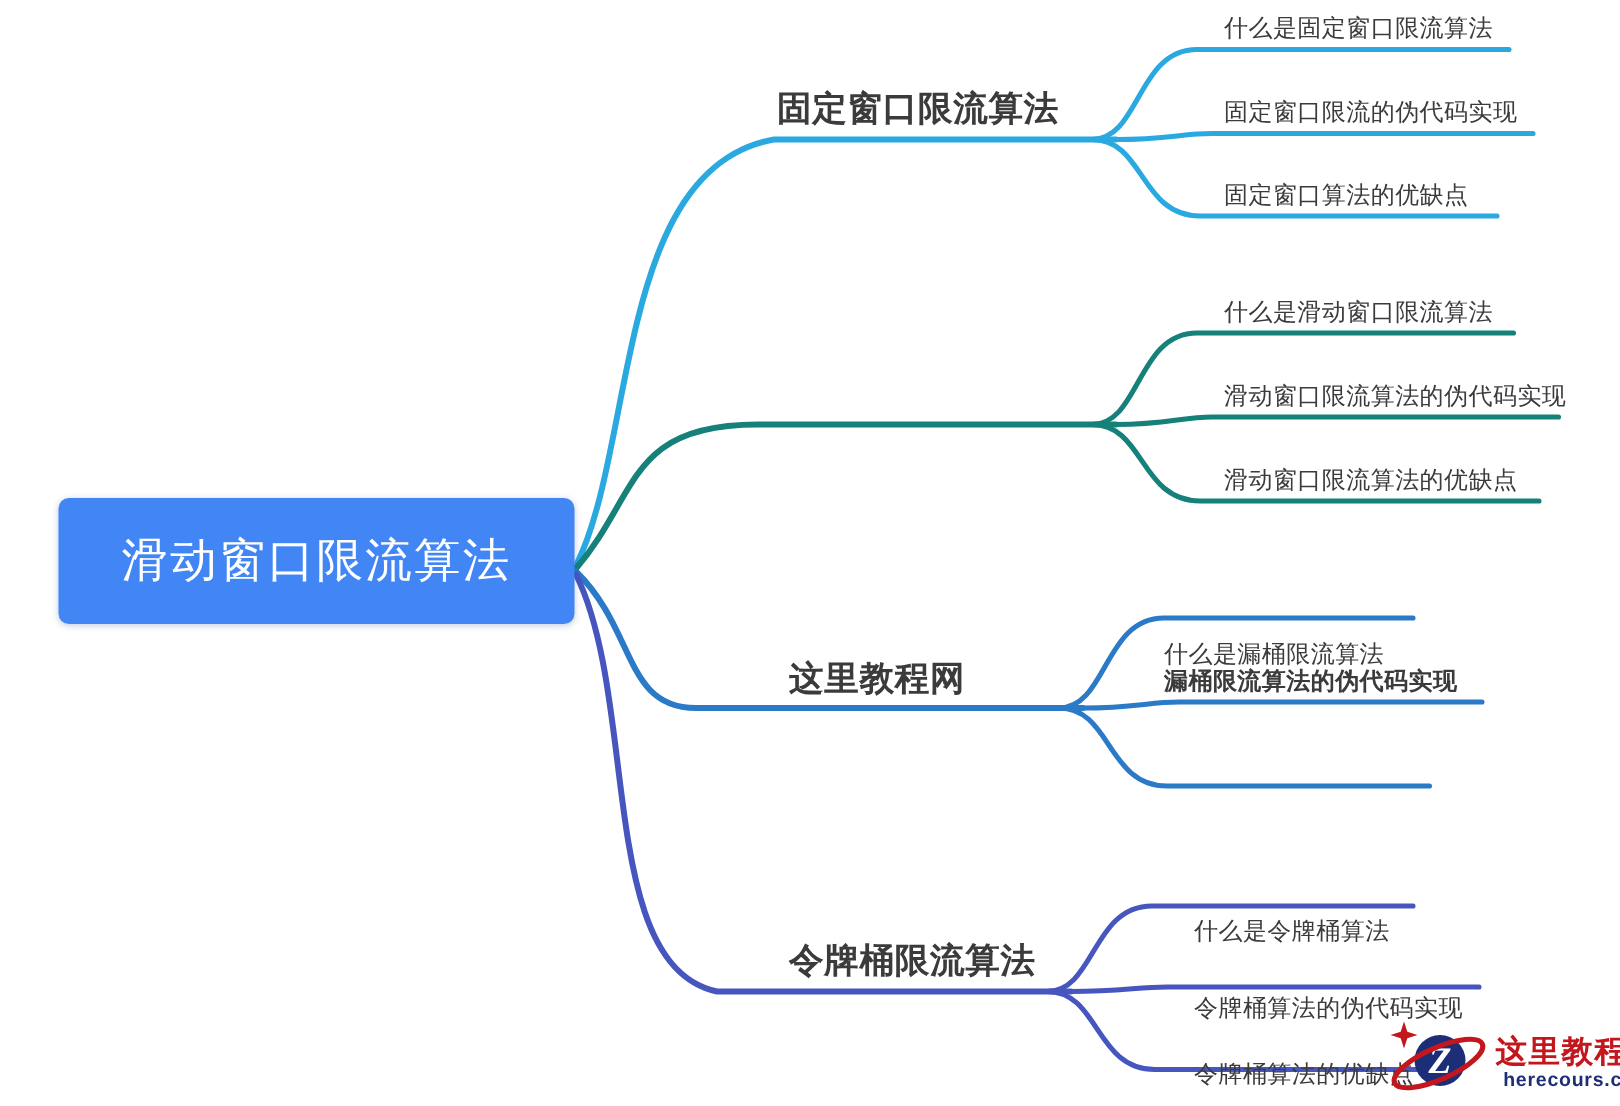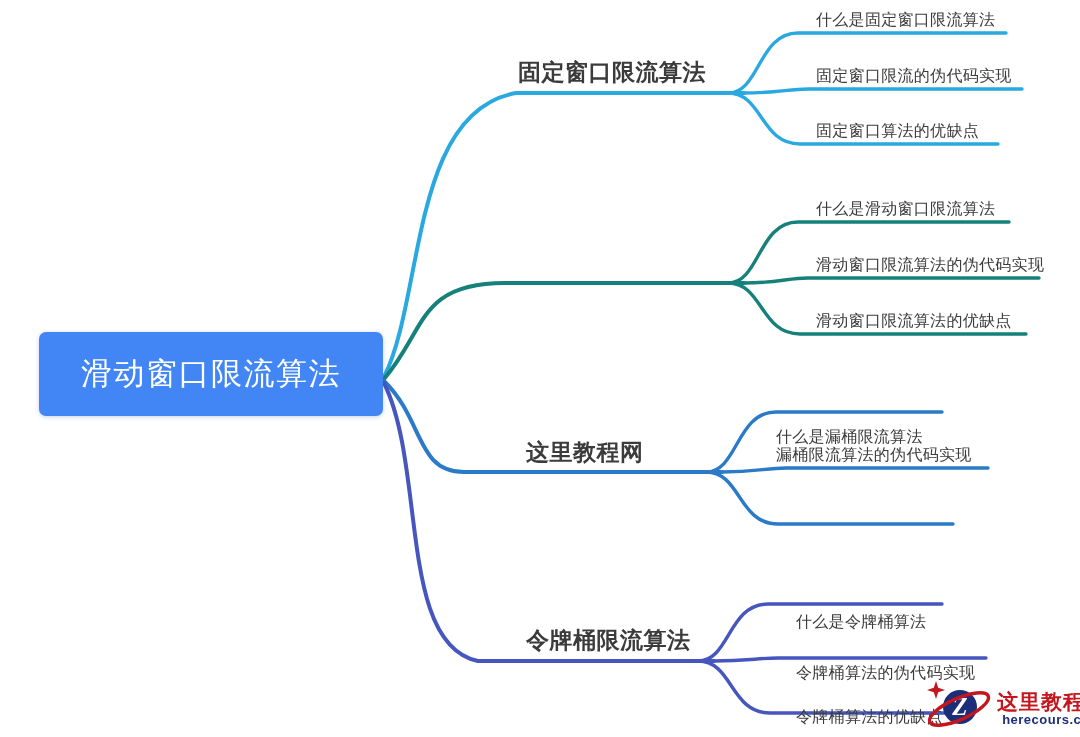--- a/index.html
+++ b/index.html
@@ -84,21 +84,21 @@
 
   <div class="subtopic" style="left:816px;top:66px;">固定窗口限流的伪代码实现</div>
   <div class="subtopic" style="left:816px;top:10px;">什么是固定窗口限流算法</div>
   <div class="subtopic" style="left:816px;top:121px;">固定窗口算法的优缺点</div>
 
   <div class="subtopic" style="left:816px;top:199px;">什么是滑动窗口限流算法</div>
   <div class="subtopic" style="left:816px;top:255px;">滑动窗口限流算法的伪代码实现</div>
   <div class="subtopic" style="left:816px;top:311px;">滑动窗口限流算法的优缺点</div>
 
   <div class="subtopic" style="left:776px;top:389px;margin-top:38px;">什么是漏桶限流算法</div>
-  <div class="subtopic" style="left:776px;top:445px;">漏桶限流算法的伪代码实现</div>
+  <div class="subtopic" style="left:776px;top:445px;font-weight:bold;">漏桶限流算法的伪代码实现</div>
 
   <div class="subtopic" style="left:796px;top:612px;">什么是令牌桶算法</div>
   <div class="subtopic" style="left:796px;top:635px;margin-top:28px;">令牌桶算法的伪代码实现</div>
   <div class="subtopic" style="left:796px;top:690px;margin-top:17px;">令牌桶算法的优缺点</div>
 
   <div class="watermark">
     <svg width="70" height="56" viewBox="0 0 70 56">
       <circle cx="36" cy="27" r="17" fill="var(--brand-navy)"></circle>
       <text x="36" y="35" text-anchor="middle" font-size="25" font-weight="bold" font-style="italic" font-family="Liberation Serif, serif" fill="#ffffff">Z</text>
       <ellipse cx="35" cy="29" rx="32" ry="10.5" fill="none" stroke="var(--brand-red)" stroke-width="3.4" transform="rotate(-24 35 29)"></ellipse>

